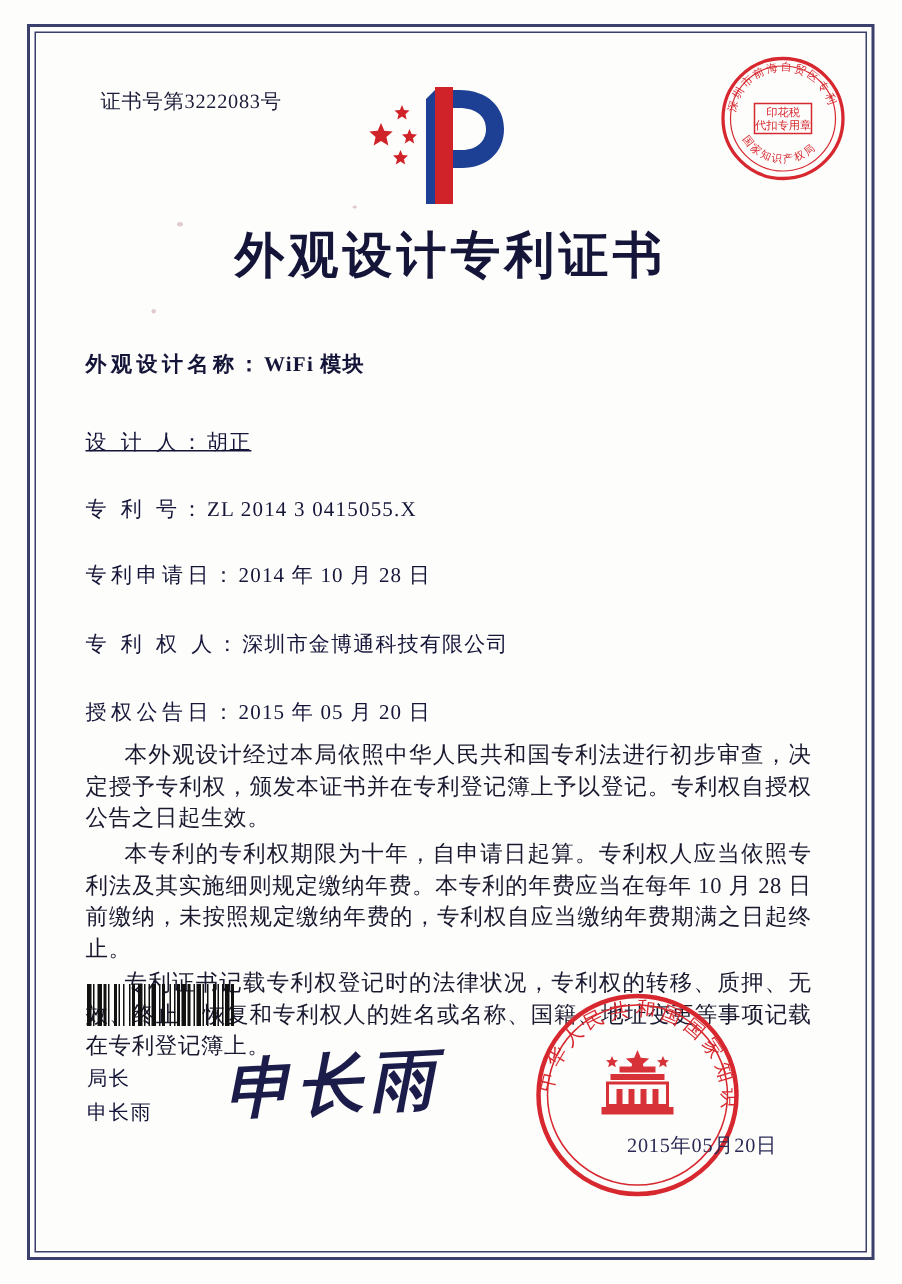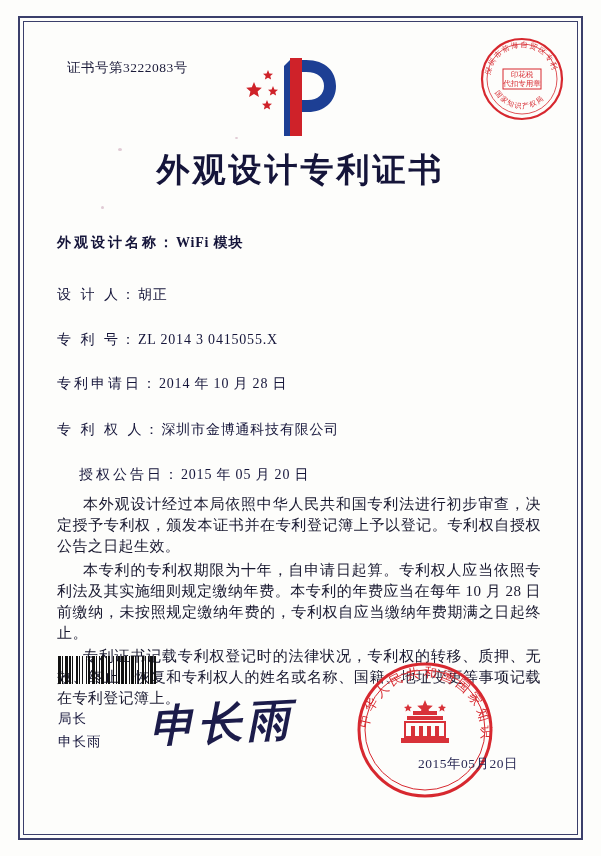--- a/index.html
+++ b/index.html
@@ -89,25 +89,25 @@
     left: 57px;
     font-size: 14px;
     color: #15153a;
     white-space: nowrap;
     letter-spacing: 0.6px;
   }
   .field .lbl { letter-spacing: 3px; }
   .field .val { letter-spacing: 0.8px; }
 
   .f1 { top: 234px; font-weight: bold; }
-  .f2 { top: 286px; }
+  .f2 { top: 286px; text-decoration: underline; }
   .f3 { top: 331px; }
   .f4 { top: 375px; }
   .f5 { top: 421px; }
-  .f6 { top: 466px; margin-left: 22px; }
+  .f6 { top: 466px; }
 
   
   .para {
     position: absolute;
     left: 57px;
     width: 484px;
     font-size: 15px;
     line-height: 21px;
     text-indent: 26px;
     text-align: justify;

